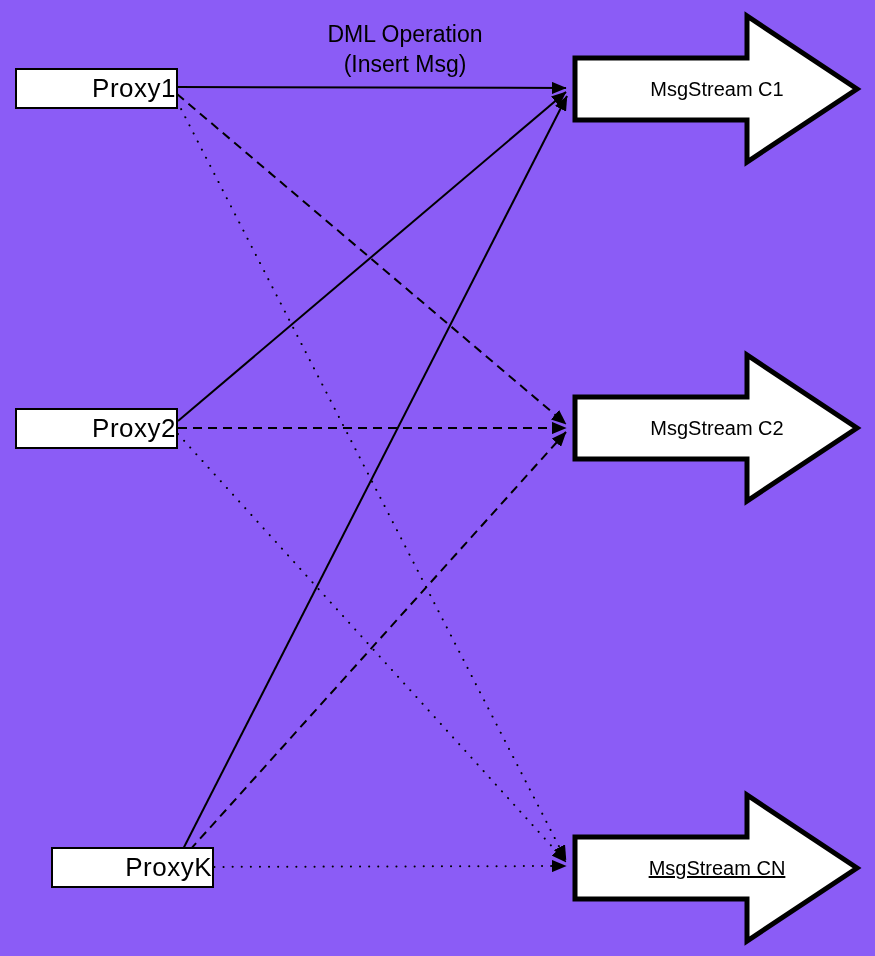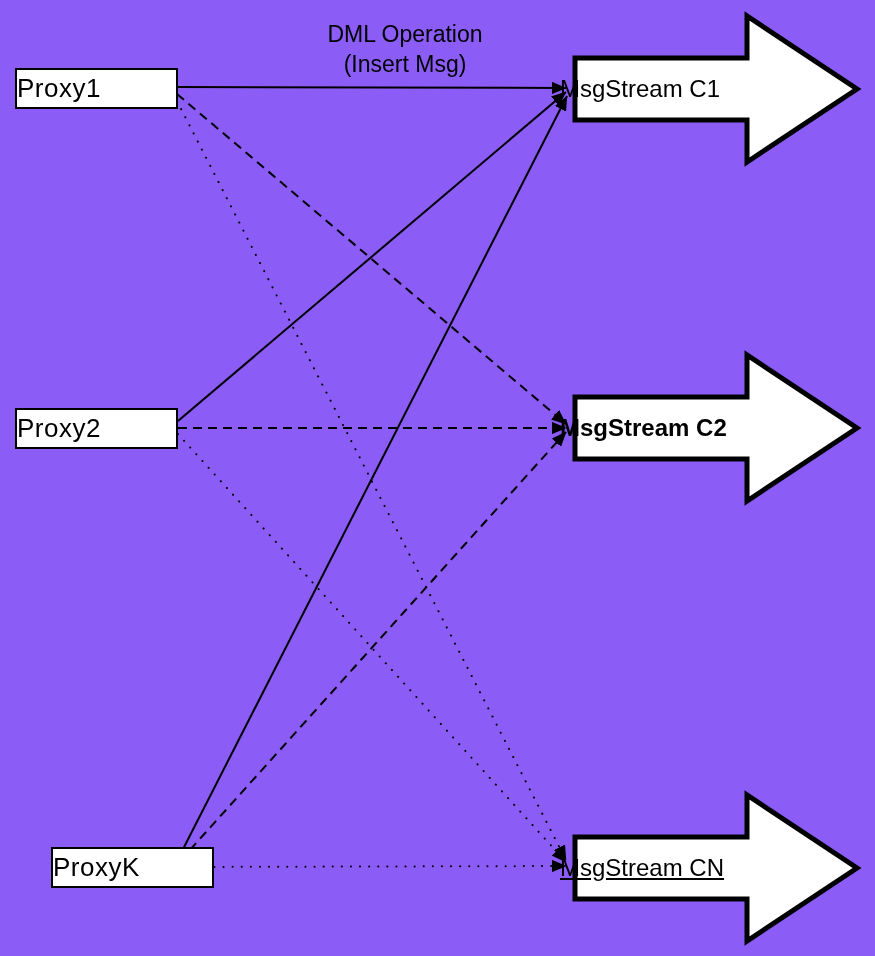--- a/index.html
+++ b/index.html
@@ -35,38 +35,38 @@
   .proxy-box {
     position: absolute;
     left: 15px;
     width: 163px;
     height: 41px;
     box-sizing: border-box;
     border: 2px solid #000000;
     background: #ffffff;
     display: flex;
     align-items: center;
-    justify-content: flex-start;
+    justify-content: flex-end;
     font-size: 26px;
     letter-spacing: 0.5px;
   }
   .proxy-1 { top: 68px; }
   .proxy-2 { top: 408px; }
   .proxy-k { top: 847px; margin-left: 36px; }
   .stream-label {
     position: absolute;
-    left: 560px;
+    left: 577px;
     width: 280px;
     height: 28px;
     line-height: 28px;
-    text-align: left;
-    font-size: 24px;
+    text-align: center;
+    font-size: 20px;
   }
   .stream-1 { top: 75px; }
-  .stream-2 { top: 414px; font-weight: bold; }
+  .stream-2 { top: 414px; }
   .stream-n { top: 854px; text-decoration: underline; }
 </style>
 </head>
 <body>
 
 <div class="canvas">
 
   <svg class="layer" width="875" height="956" viewBox="0 0 875 956">
     <defs>
       <marker id="ah" viewBox="0 0 12 10" refX="11.5" refY="5" markerWidth="15" markerHeight="12.5" markerUnits="userSpaceOnUse" orient="auto">

